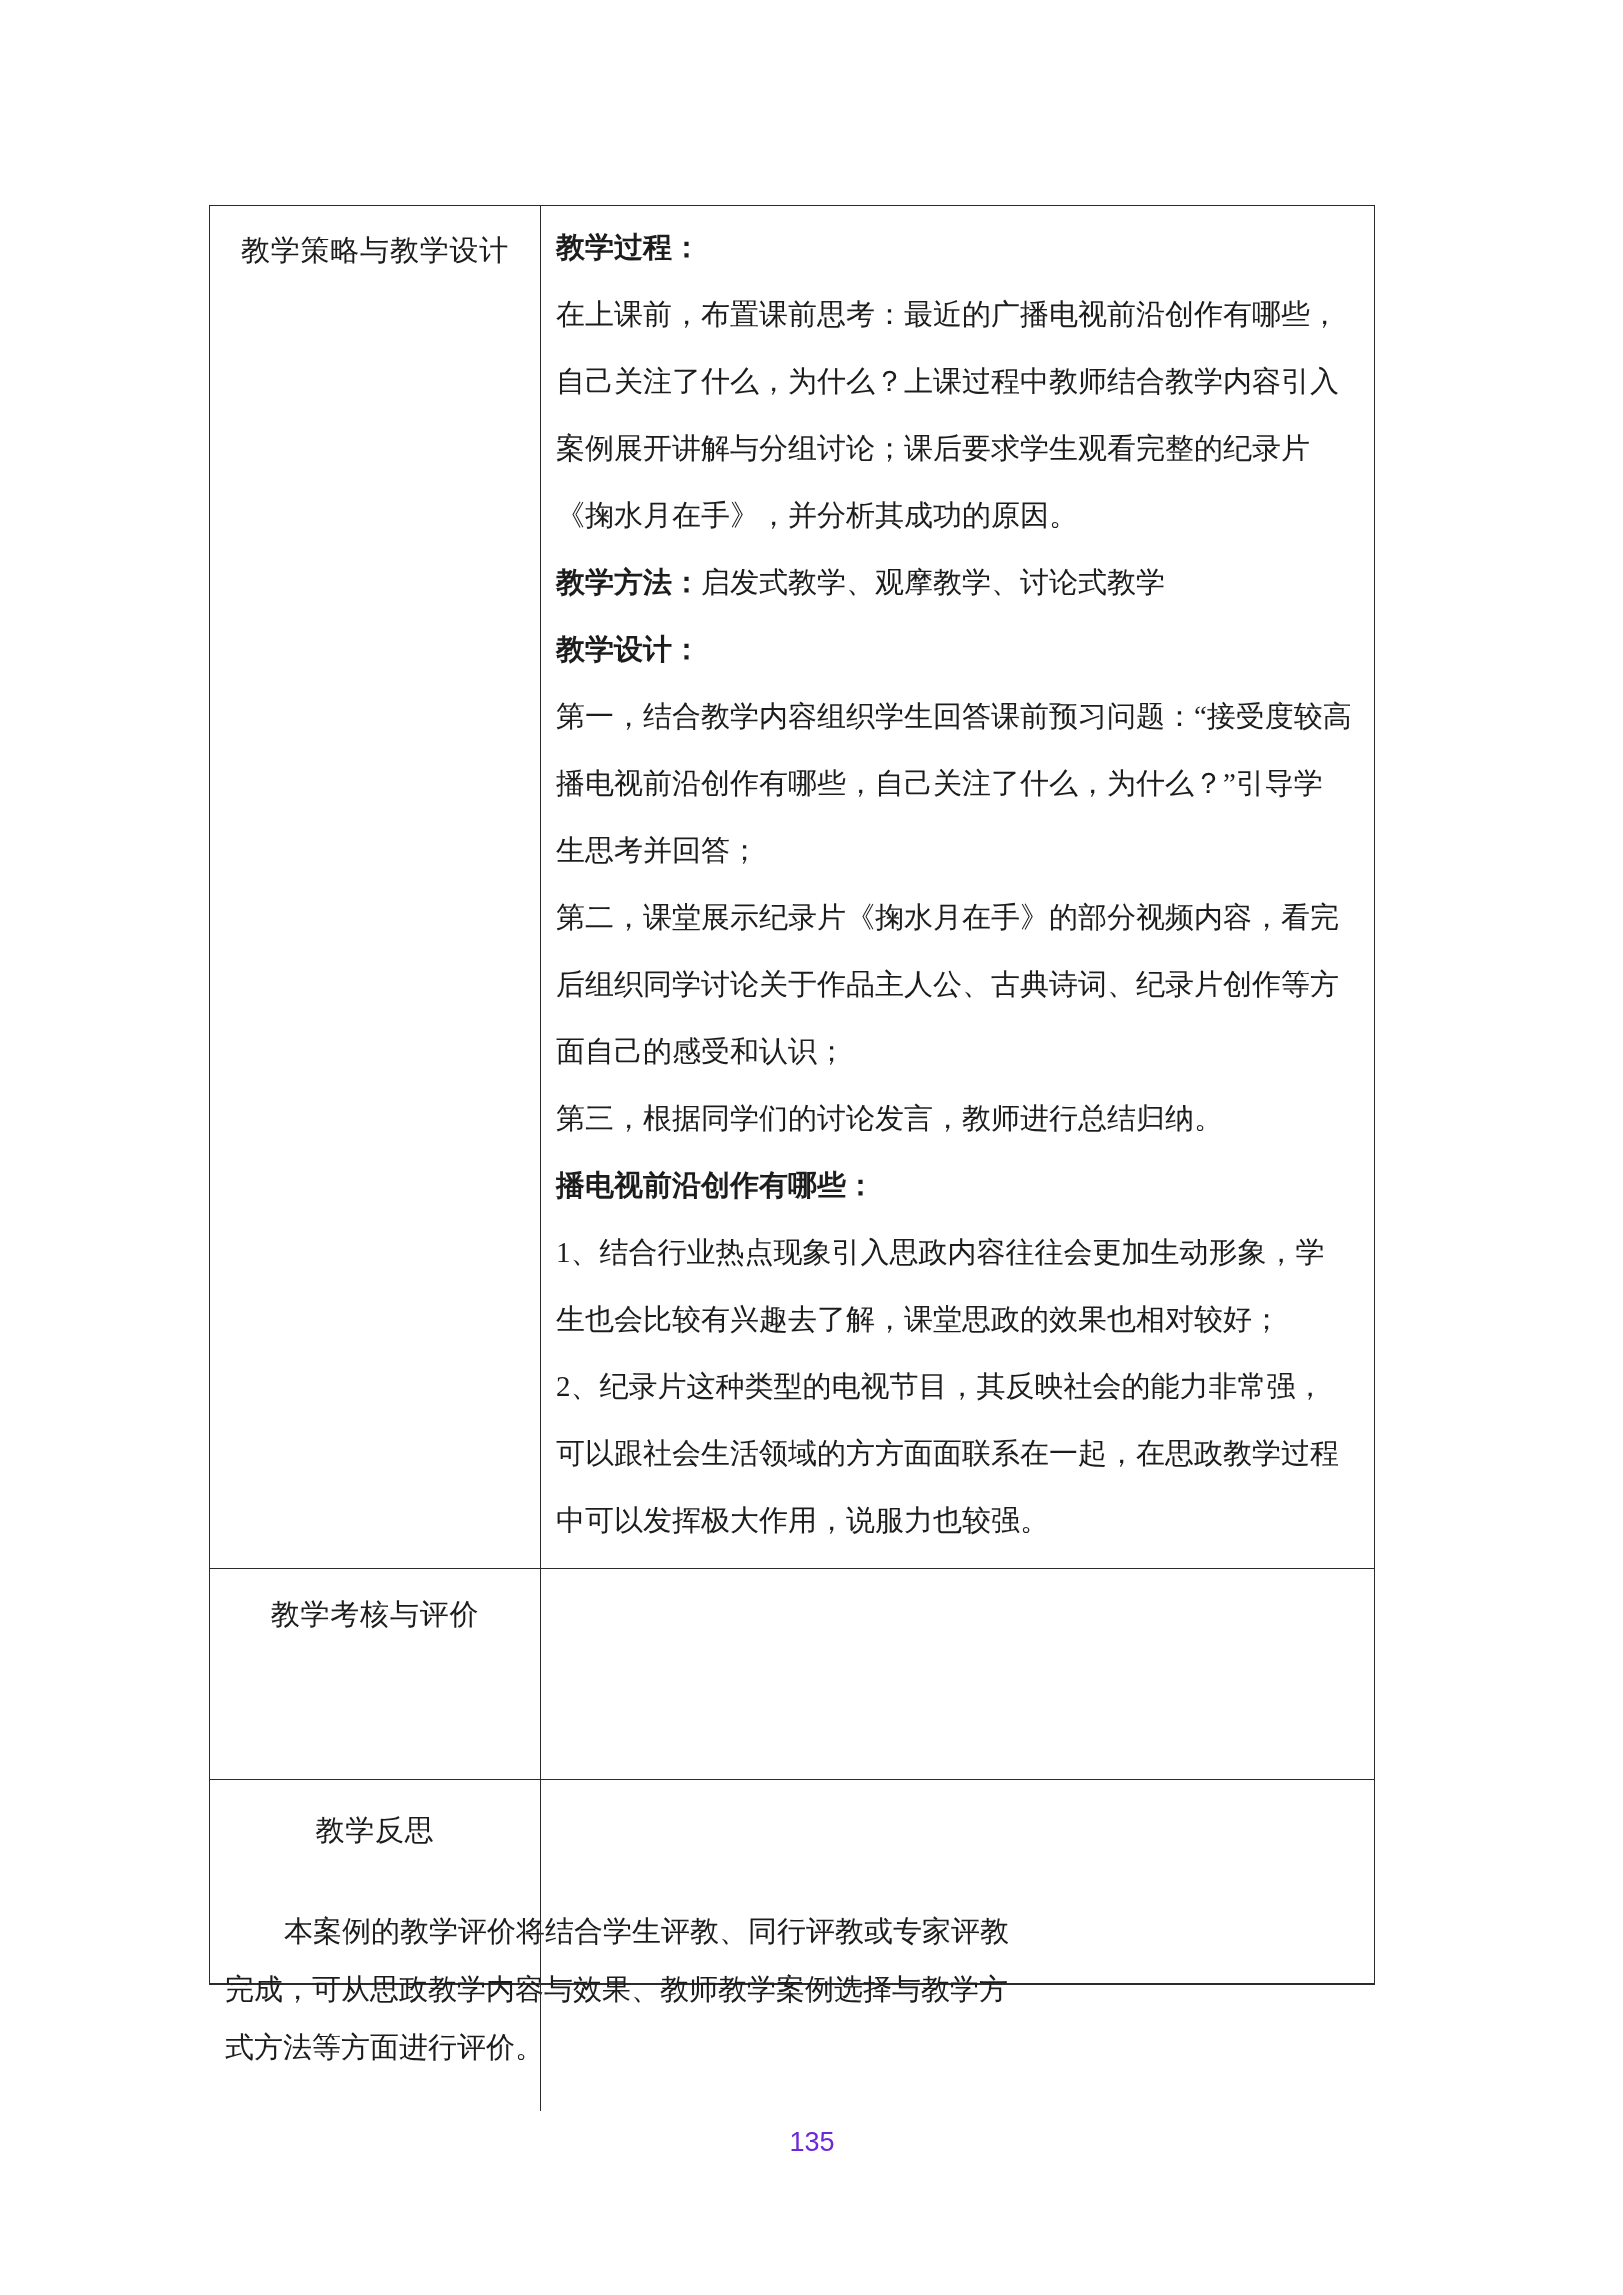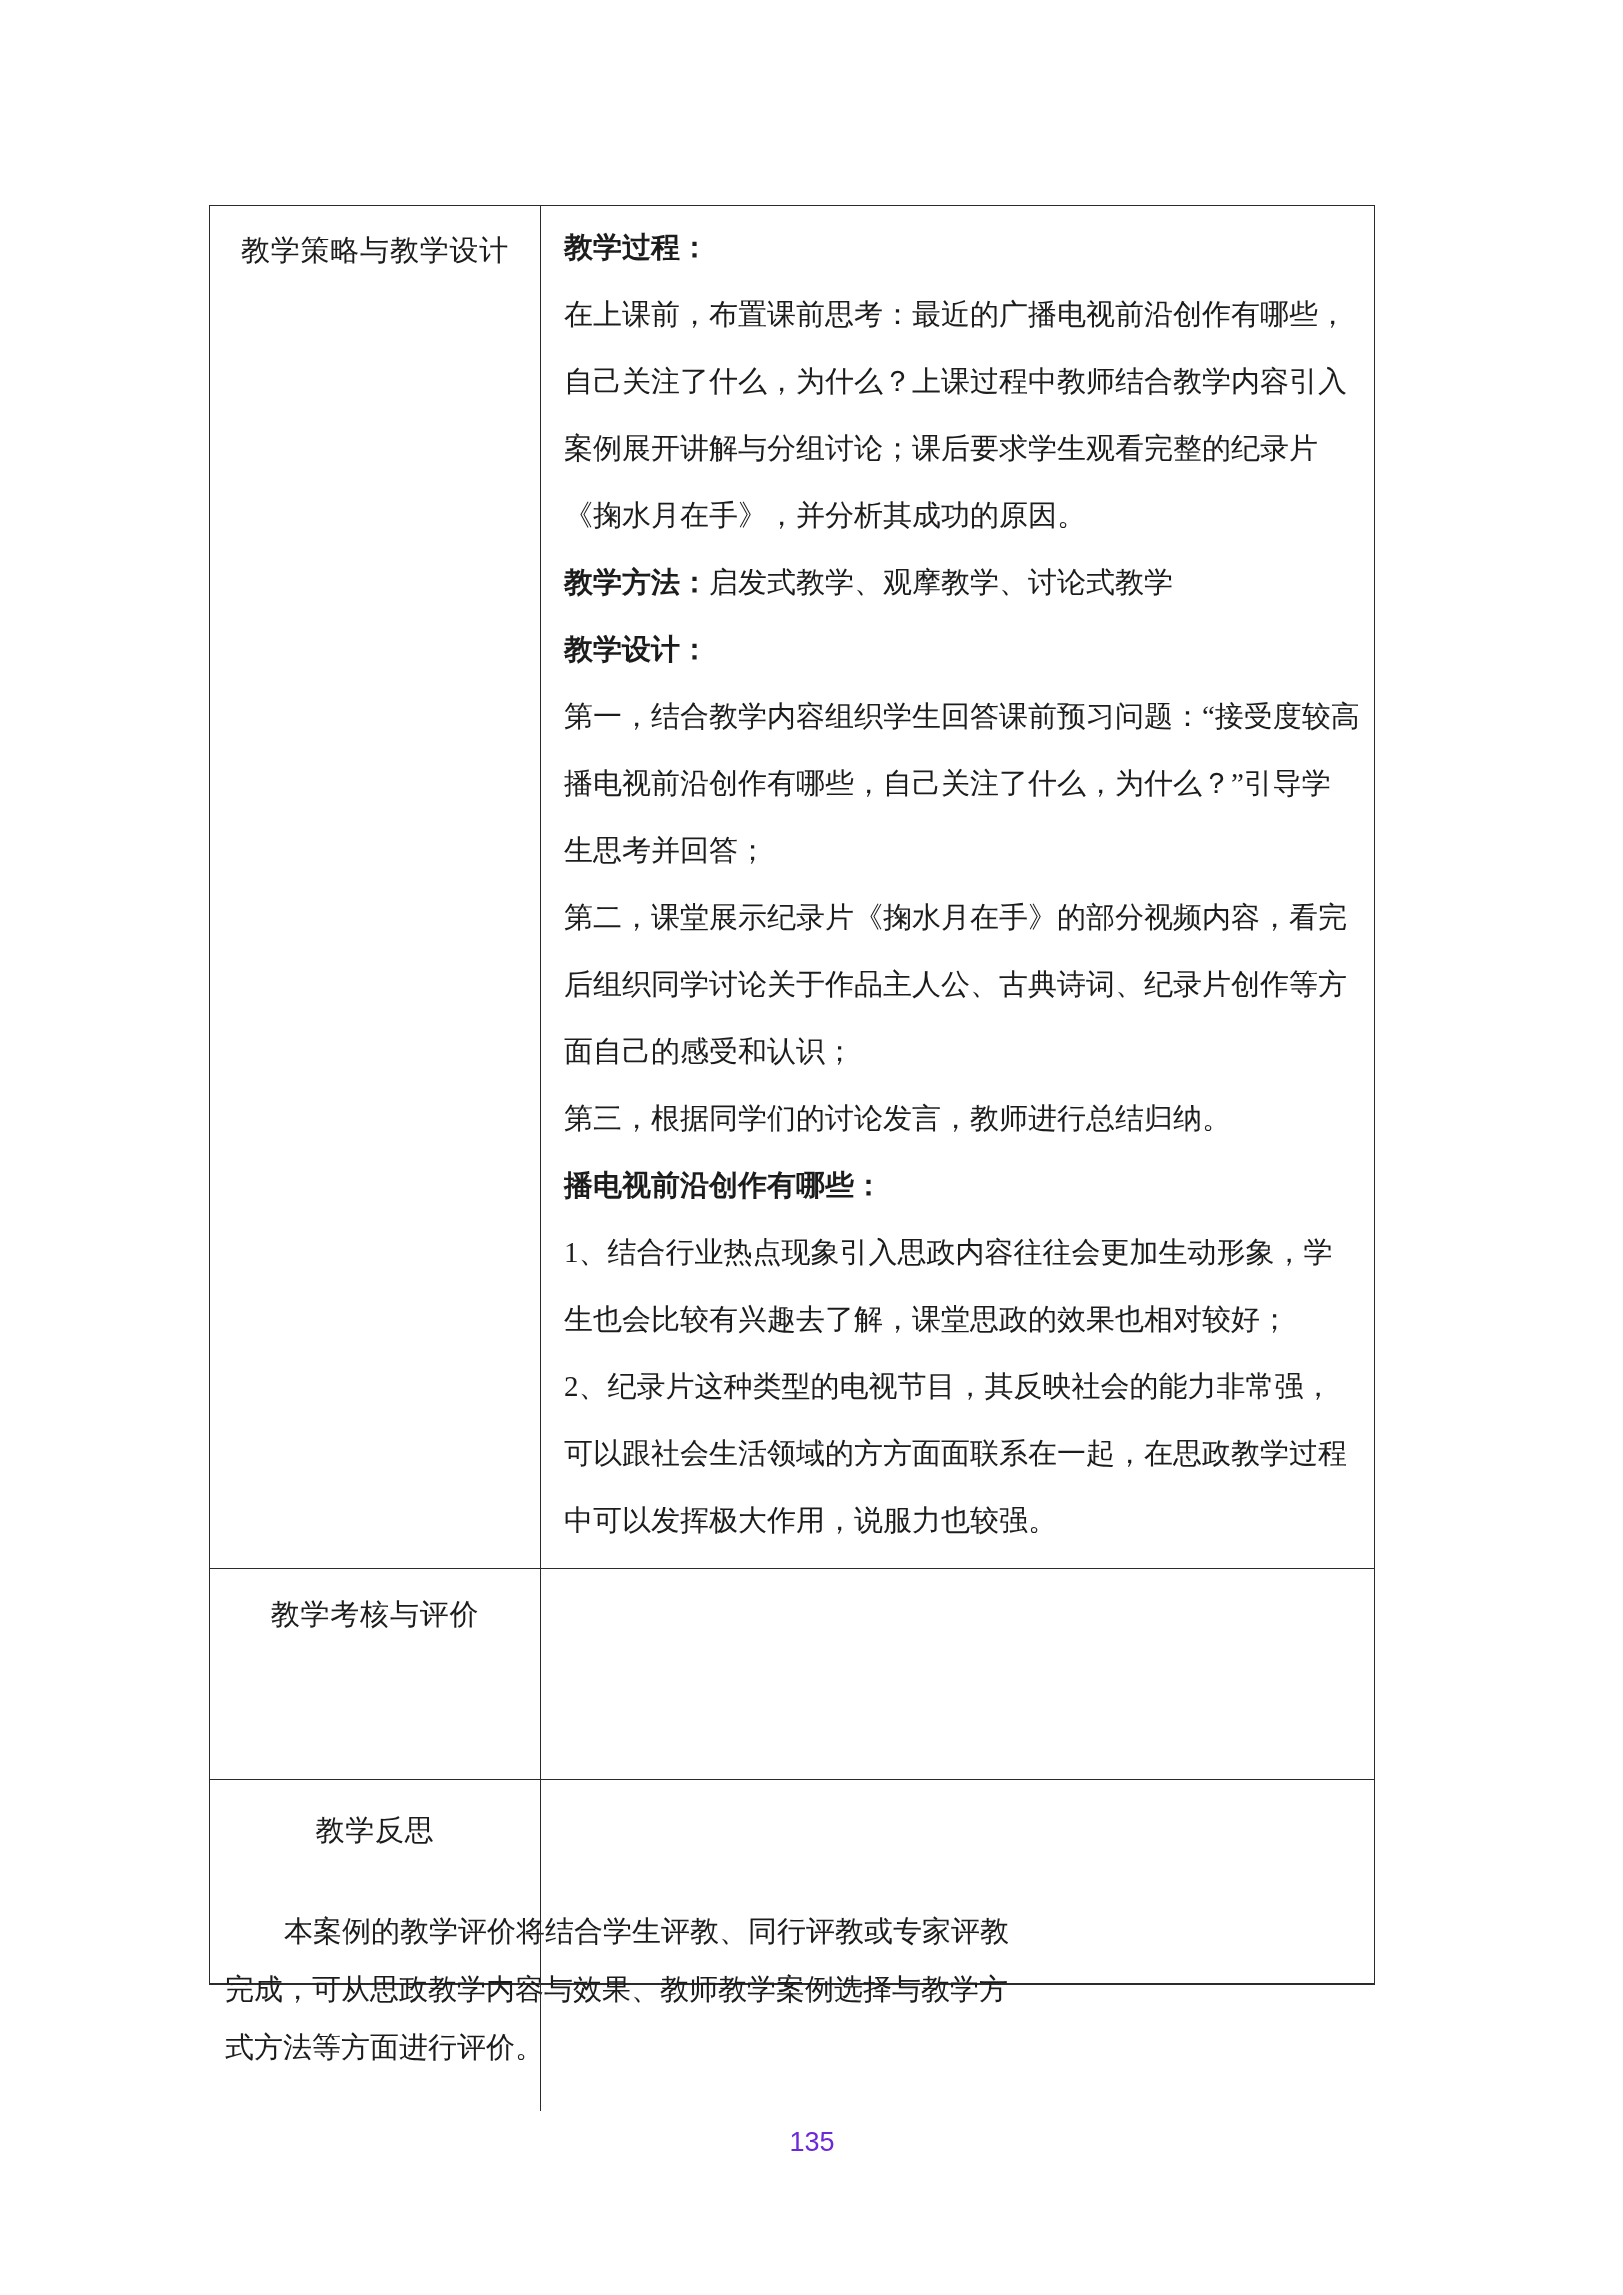--- a/index.html
+++ b/index.html
@@ -23,21 +23,21 @@
     box-sizing: border-box;
     border: 1.6px solid #2b2b2b;
     border-bottom-width: 2.4px;
     background: #ffffff;
   }
   .row {
     display: flex;
     box-sizing: border-box;
   }
   .row + .row { border-top: 1.6px solid #2b2b2b; flex-direction: column; }
-  .row-0 { height: 1362px; gap: 8px; }
+  .row-0 { height: 1362px; }
   .row-1 { height: 211px; }
   .row-2 { height: 204px; }
   .cell-left {
     box-sizing: border-box;
     width: 331px;
     flex: 0 0 331px;
     border-right: 1.6px solid #2b2b2b;
     text-align: center;
     font-size: 29px;
     letter-spacing: 0.8px;

